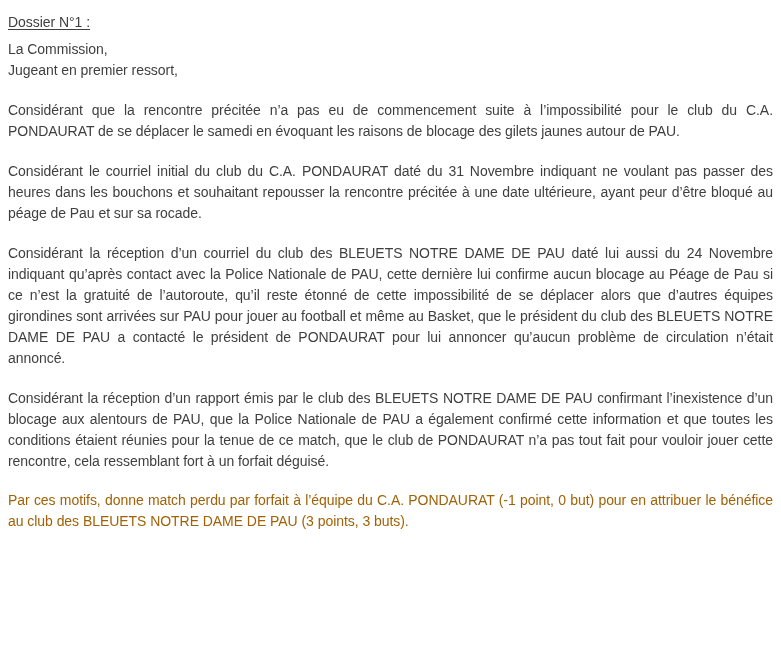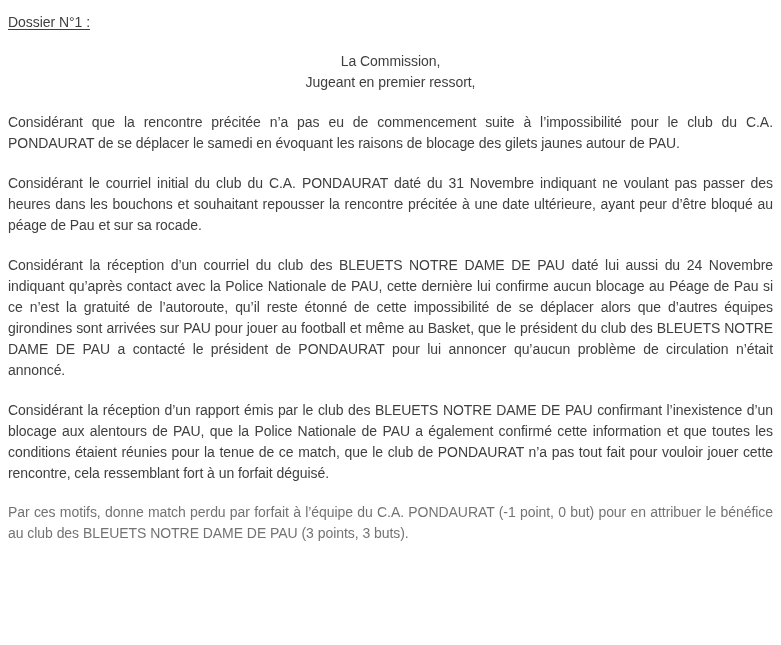--- a/index.html
+++ b/index.html
@@ -24,29 +24,29 @@
   .line, p {
     margin: 0;
     font-size: 14px;
     line-height: 21px;
     letter-spacing: -0.05px;
   }
   .dossier-heading {
     text-decoration: underline;
     text-underline-offset: 2px;
   }
-  .header-block { margin-bottom: 18px; }
-  .intro-block  { margin-bottom: 18px; text-align: center; }
+  .header-block { margin-bottom: 6px; }
+  .intro-block  { margin-bottom: 18px; }
   p.para {
     text-align: justify;
     margin-bottom: 18px;
     margin-top: 19px;
   }
   p.decision {
-    color: #737373;
+    color: #a16207;
     text-align: justify;
     margin-bottom: 0;
   }
 </style>
 </head>
 <body>
 
 <div class="page">
 
   <div class="header-block">

